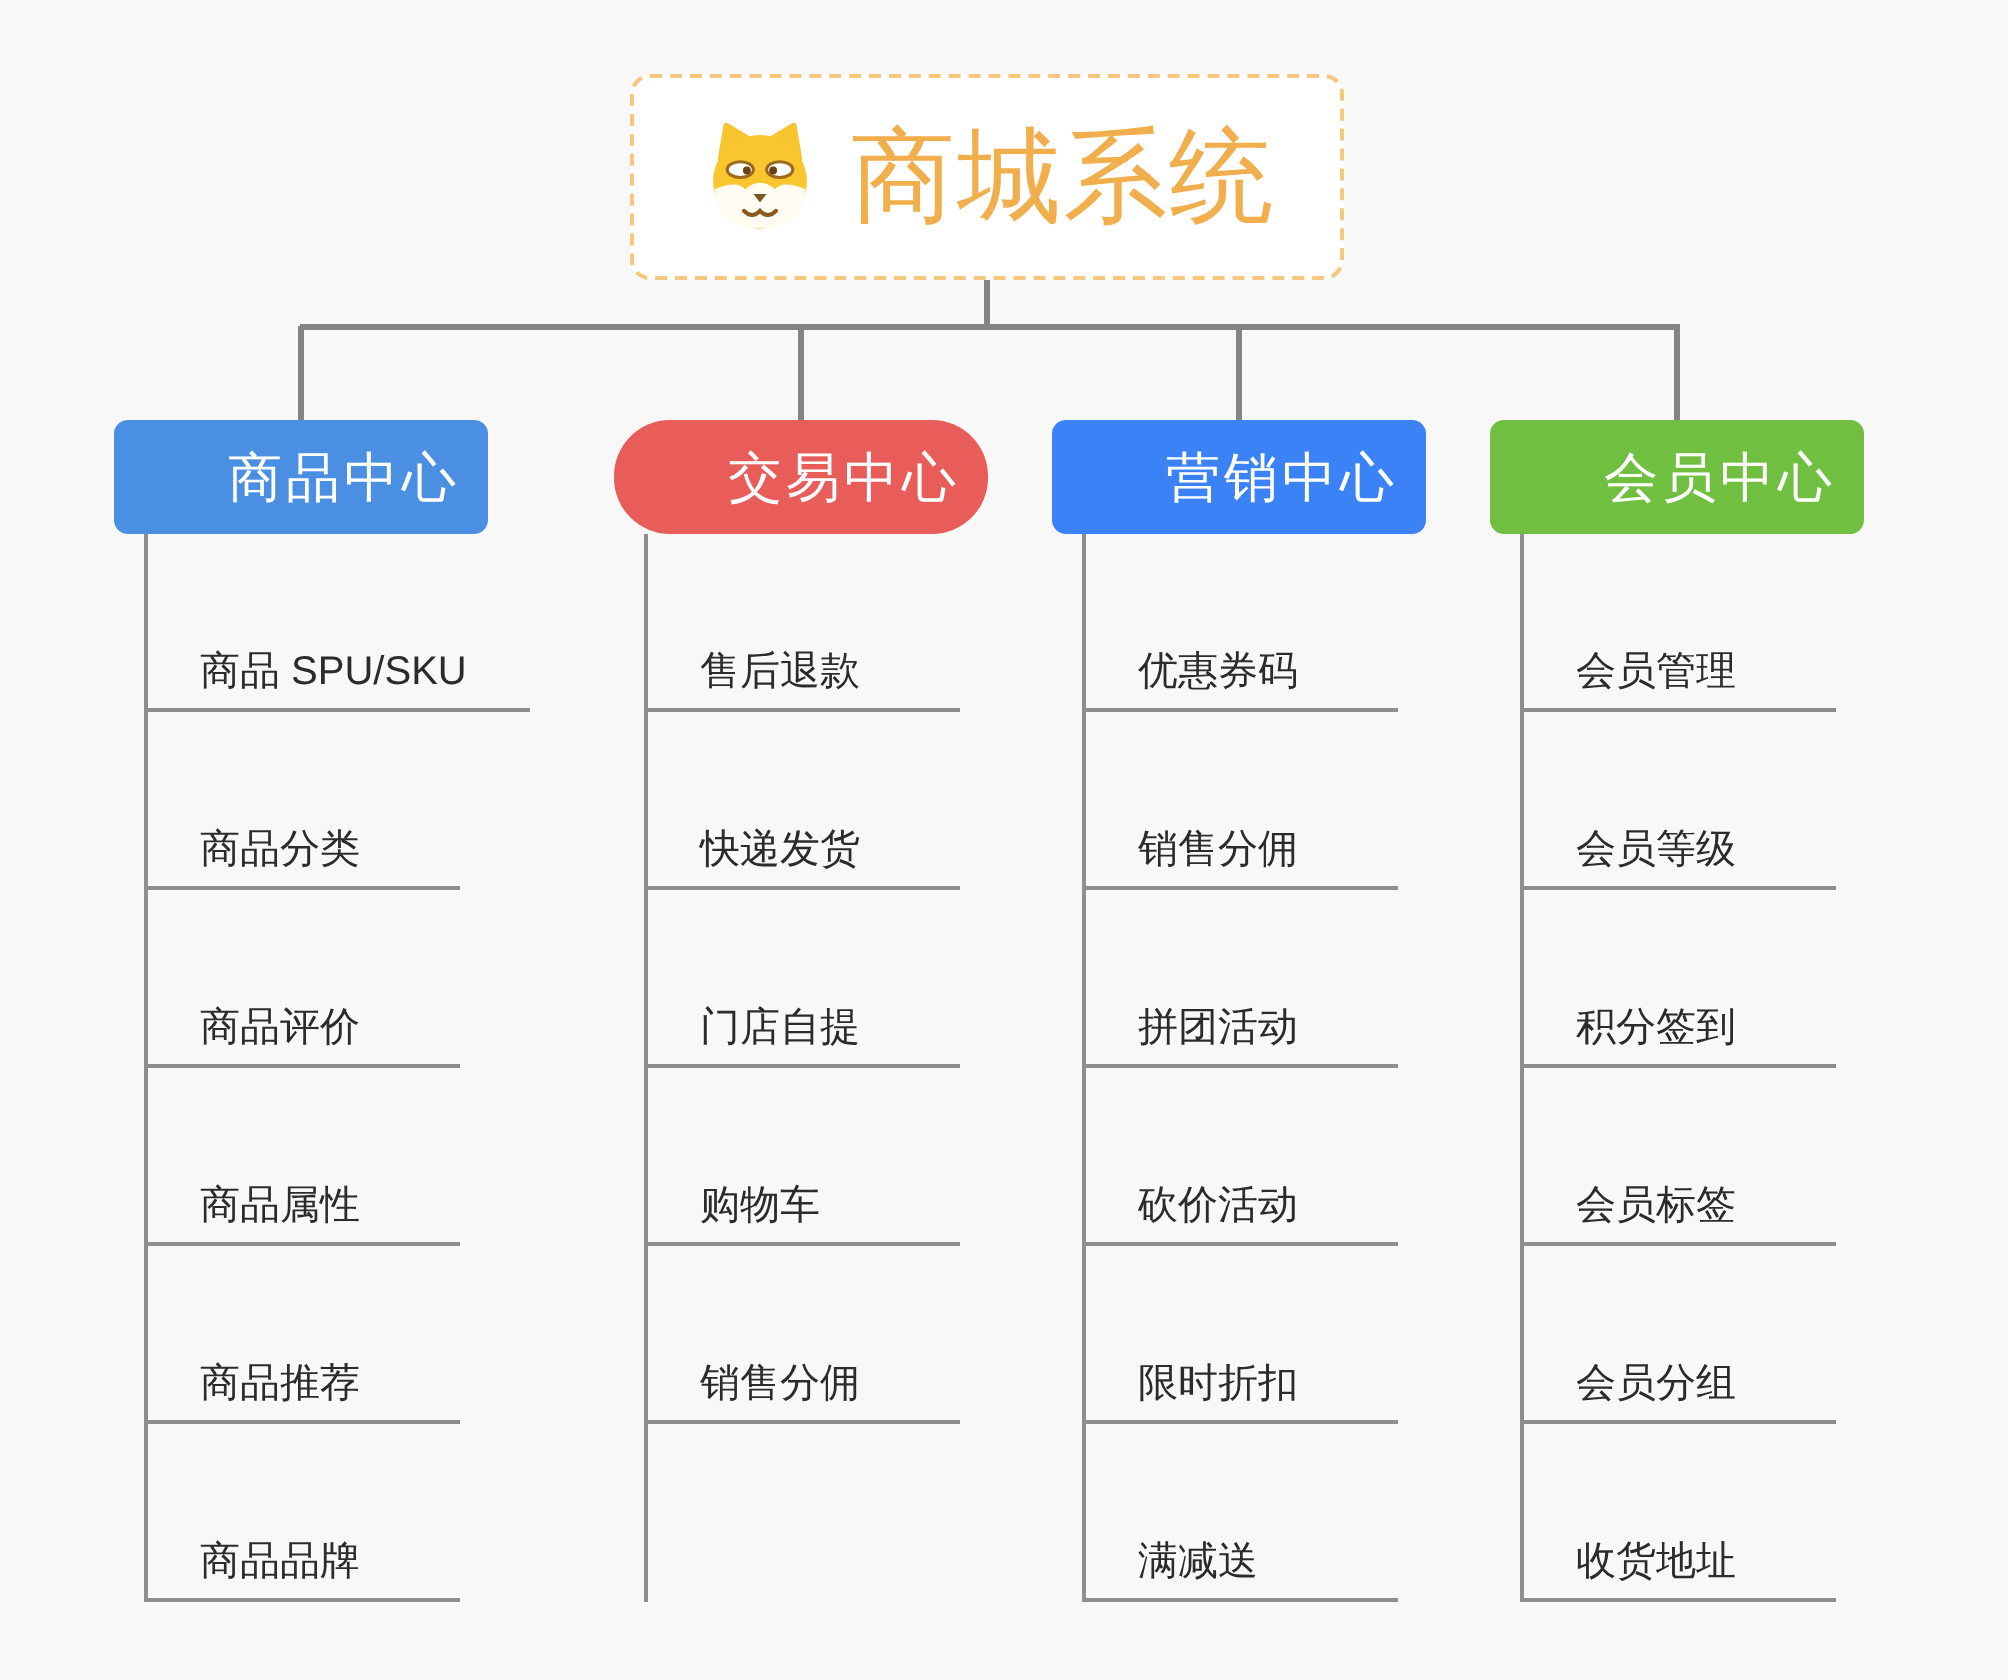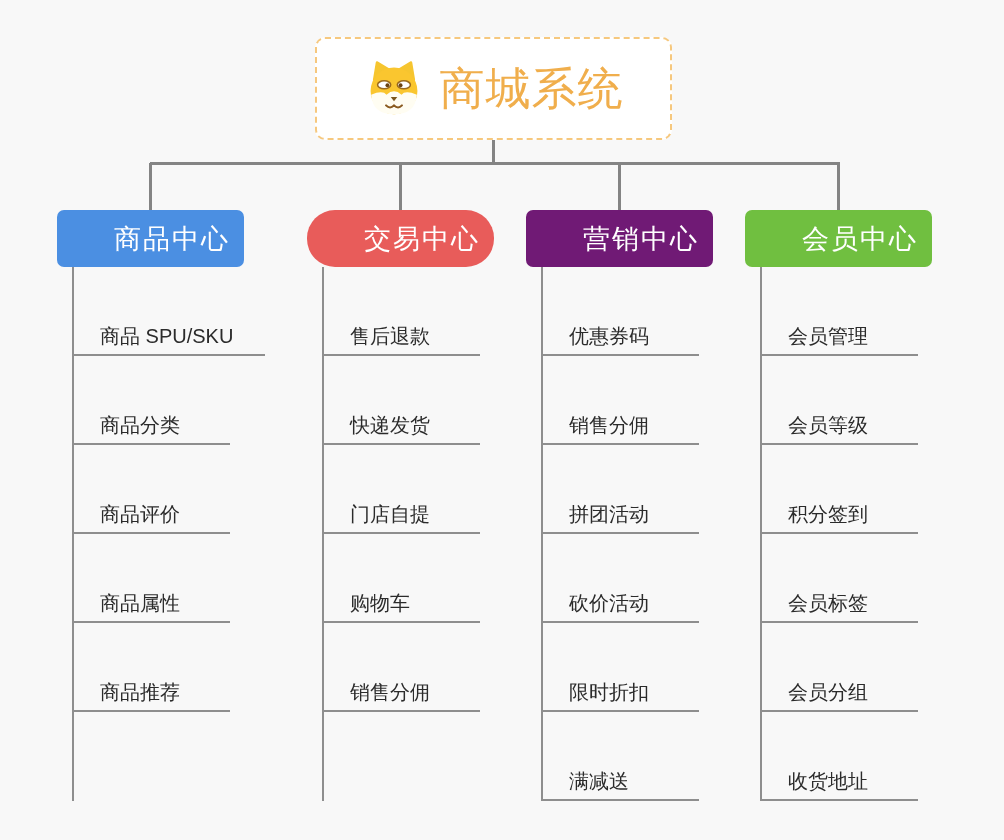--- a/index.html
+++ b/index.html
@@ -22,21 +22,21 @@
     position:absolute;left:315px;top:37px;
     width:357px;height:103px;
     background:#FFFFFF;
     border:2px dashed var(--root_border);
     border-radius:10px;
     box-sizing:border-box;
     display:flex;align-items:center;justify-content:center;gap:16px;
   }
   .root-icon{width:60px;height:60px;flex:0 0 auto;display:block;}
   .root-title{
-    font-size:45px;
+    font-size:52px;
     color:var(--root_title);
     letter-spacing:1px;
     white-space:nowrap;
   }
   
   .connector{position:absolute;background:var(--connector);}
   .root-stub{left:492px;top:140px;width:3px;height:25px;}
   .bus{left:150px;top:162px;width:690px;height:3px;}
   
   .branch{position:absolute;top:163px;width:260px;height:660px;}
@@ -124,20 +124,23 @@
     </div>
 
     <div class="item">
       <span class="item-label">商品属性</span>
     </div>
 
     <div class="item">
       <span class="item-label">商品推荐</span>
     </div>
 
+    <div class="item">
+      <span class="item-label">商品品牌</span>
+    </div>
   </div>
     </div>
 
     <div class="branch" style="left: 307px;">
       <div class="connector branch-stub"></div>
       <div class="branch-box" style="background: rgb(232, 92, 90); border-radius: 28px;">
         <span class="branch-label">交易中心</span>
       </div>
       <div class="spine"></div>
       <div class="items">
@@ -159,21 +162,21 @@
     </div>
 
     <div class="item">
       <span class="item-label">销售分佣</span>
     </div>
   </div>
     </div>
 
     <div class="branch" style="left: 526px;">
       <div class="connector branch-stub"></div>
-      <div class="branch-box" style="background: #701a75;">
+      <div class="branch-box" style="background: #3b82f6;">
         <span class="branch-label">营销中心</span>
       </div>
       <div class="spine"></div>
       <div class="items">
     <div class="item">
       <span class="item-label">优惠券码</span>
     </div>
 
     <div class="item">
       <span class="item-label">销售分佣</span>

